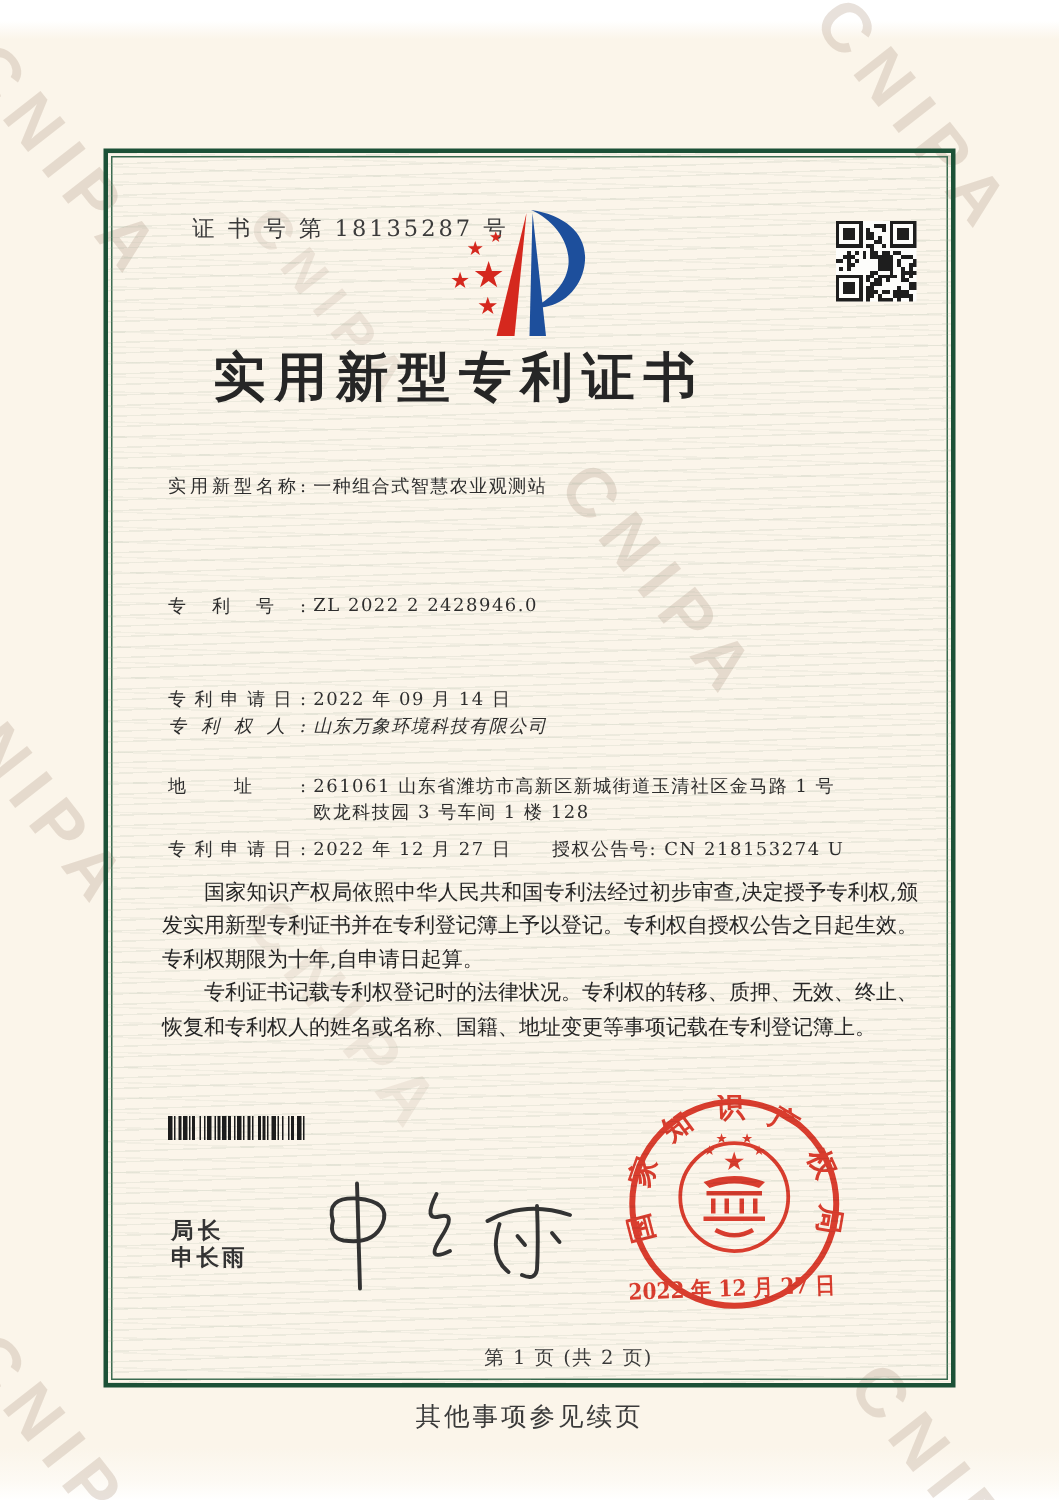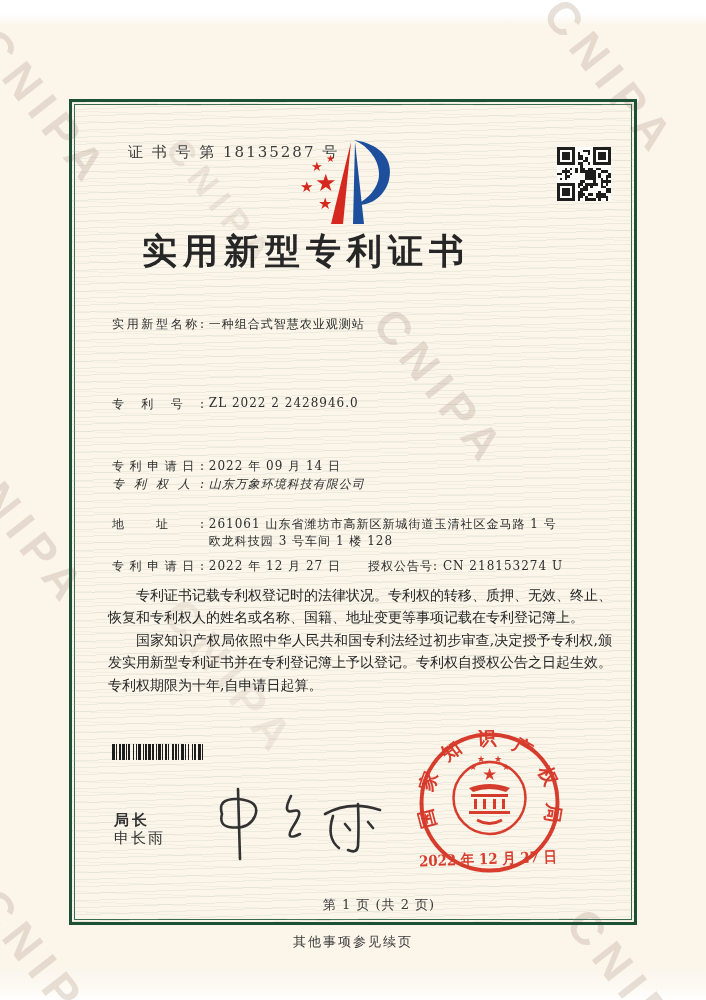--- a/index.html
+++ b/index.html
@@ -31,29 +31,29 @@
          vertical-align:top;letter-spacing:0;}
   .val{letter-spacing:1px;}
   .addr-val{display:inline-block;width:400px;vertical-align:top;}
   .pair2{position:absolute;left:256px;top:0;white-space:nowrap;}
   .bodytext{position:absolute;left:108px;top:584px;width:504px;font-size:14px;
             line-height:22.4px;color:#262626;text-align:justify;}
   .bodytext p{margin:0;text-indent:2em;}
   .barcode{position:absolute;left:112px;top:744px;width:168px;height:16px;}
   .signer-title{position:absolute;left:114px;top:799px;font-size:15px;font-weight:bold;
                 color:#333;font-family:"Liberation Sans","DejaVu Sans",sans-serif;letter-spacing:3px;margin-top:12px;}
-  .signer-name{position:absolute;left:114px;top:829px;font-size:15px;font-weight:normal;
+  .signer-name{position:absolute;left:114px;top:829px;font-size:15px;font-weight:bold;
                color:#333;font-family:"Liberation Sans","DejaVu Sans",sans-serif;letter-spacing:2px;}
   .signature{position:absolute;left:198px;top:784px;width:205px;height:78px;}
   .seal{position:absolute;left:417px;top:730px;width:146px;height:146px;opacity:.9;
         mix-blend-mode:multiply;}
   .page-footer{position:absolute;left:69px;top:896px;width:620px;text-align:center;
                font-size:13px;color:#3a3a3a;letter-spacing:1px;}
   .note{position:absolute;left:0;top:933px;width:706px;text-align:center;
-        font-size:13px;color:#3a3a3a;letter-spacing:2px;}
+        font-size:17px;color:#3a3a3a;letter-spacing:2px;}
 </style>
 </head>
 <body>
 
 <div class="page">
 
   <span class="wm" style="left:8px;top:18px;">CNIPA</span>
   <span class="wm" style="left:575px;top:-12px;">CNIPA</span>
   <span class="wm" style="left:190px;top:130px;font-size:36px;opacity:.7;">CNIPA</span>
   <span class="wm" style="left:405px;top:298px;">CNIPA</span>
@@ -242,22 +242,22 @@
   <div class="row" style="top:558px;">
     <span class="label">专利申请日:</span>
     <span class="val">2022 年 12 月 27 日</span>
     <span class="pair2">
       <span>授权公告号:</span>
       <span class="val">CN 218153274 U</span>
     </span>
   </div>
 
   <div class="bodytext">
+    <p>国家知识产权局依照中华人民共和国专利法经过初步审查,决定授予专利权,颁发实用新型专利证书并在专利登记簿上予以登记。专利权自授权公告之日起生效。专利权期限为十年,自申请日起算。</p>
     <p>专利证书记载专利权登记时的法律状况。专利权的转移、质押、无效、终止、恢复和专利权人的姓名或名称、国籍、地址变更等事项记载在专利登记簿上。</p>
-    <p>国家知识产权局依照中华人民共和国专利法经过初步审查,决定授予专利权,颁发实用新型专利证书并在专利登记簿上予以登记。专利权自授权公告之日起生效。专利权期限为十年,自申请日起算。</p>
   </div>
 
   <svg class="barcode" id="barcode" viewBox="0 0 168 16" preserveAspectRatio="none">
       <rect x="0" y="0" width="3" height="16" fill="#1c1c1c"></rect>
       <rect x="4" y="0" width="1" height="16" fill="#1c1c1c"></rect>
       <rect x="7" y="0" width="2" height="16" fill="#1c1c1c"></rect>
       <rect x="10" y="0" width="3" height="16" fill="#1c1c1c"></rect>
       <rect x="14" y="0" width="1" height="16" fill="#1c1c1c"></rect>
       <rect x="16" y="0" width="2" height="16" fill="#1c1c1c"></rect>
       <rect x="21" y="0" width="1" height="16" fill="#1c1c1c"></rect>

